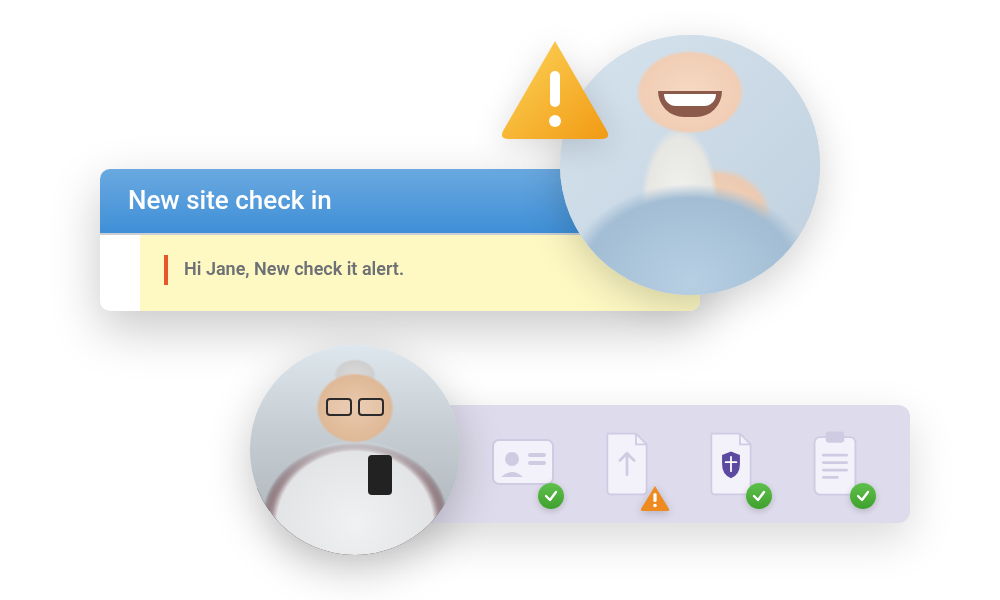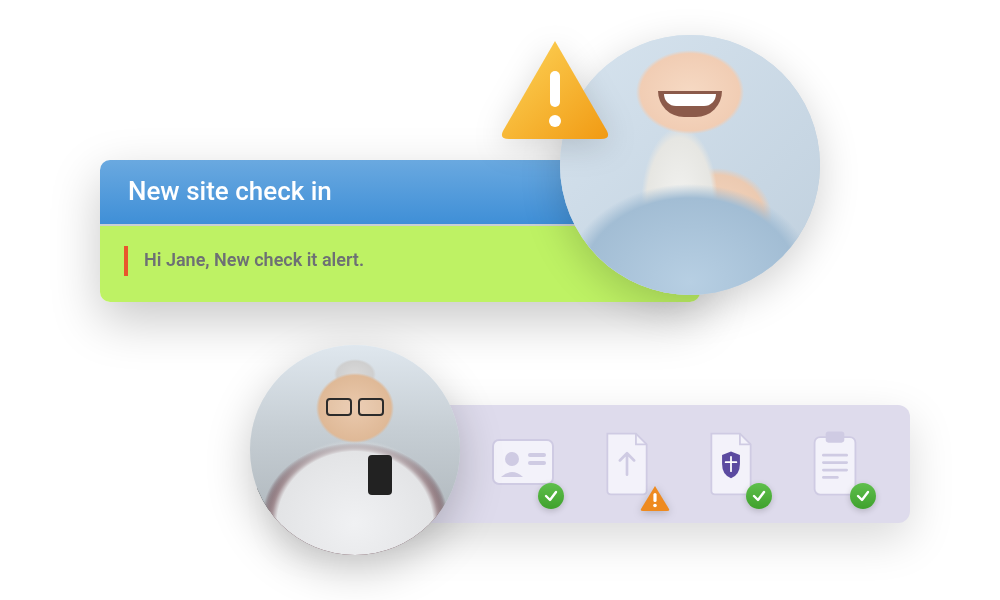--- a/index.html
+++ b/index.html
@@ -59,40 +59,41 @@
     top: 35px;
     left: 495px;
     width: 120px;
     height: 110px;
     filter: drop-shadow(0 6px 16px rgba(0,0,0,0.15));
   }
 
   
   .card {
     position: absolute;
-    top: 160px;
+    top: 169px;
     left: 100px;
     width: 600px;
     border-radius: 10px;
     overflow: hidden;
     box-shadow: 0 18px 50px rgba(0,0,0,0.22);
     background: #fff;
   }
   .card-header {
     background: linear-gradient(180deg, #6aa9e0 0%, #3f8fd7 100%);
     color: #fff;
     font-size: 26px;
     font-weight: 500;
     padding: 16px 28px 18px 28px;
     border-bottom: 2px solid #c9cfd3;
   }
   .card-body {
     padding: 20px 28px 28px 28px;
     position: relative;
-    background: #bef264;
+    background: #fef9c3;
+    margin-left: 40px;
   }
   .accent-bar {
     position: absolute;
     left: 24px;
     top: 20px;
     bottom: 26px;
     width: 4px;
     background: #e8562d;
   }
   .body-text {

